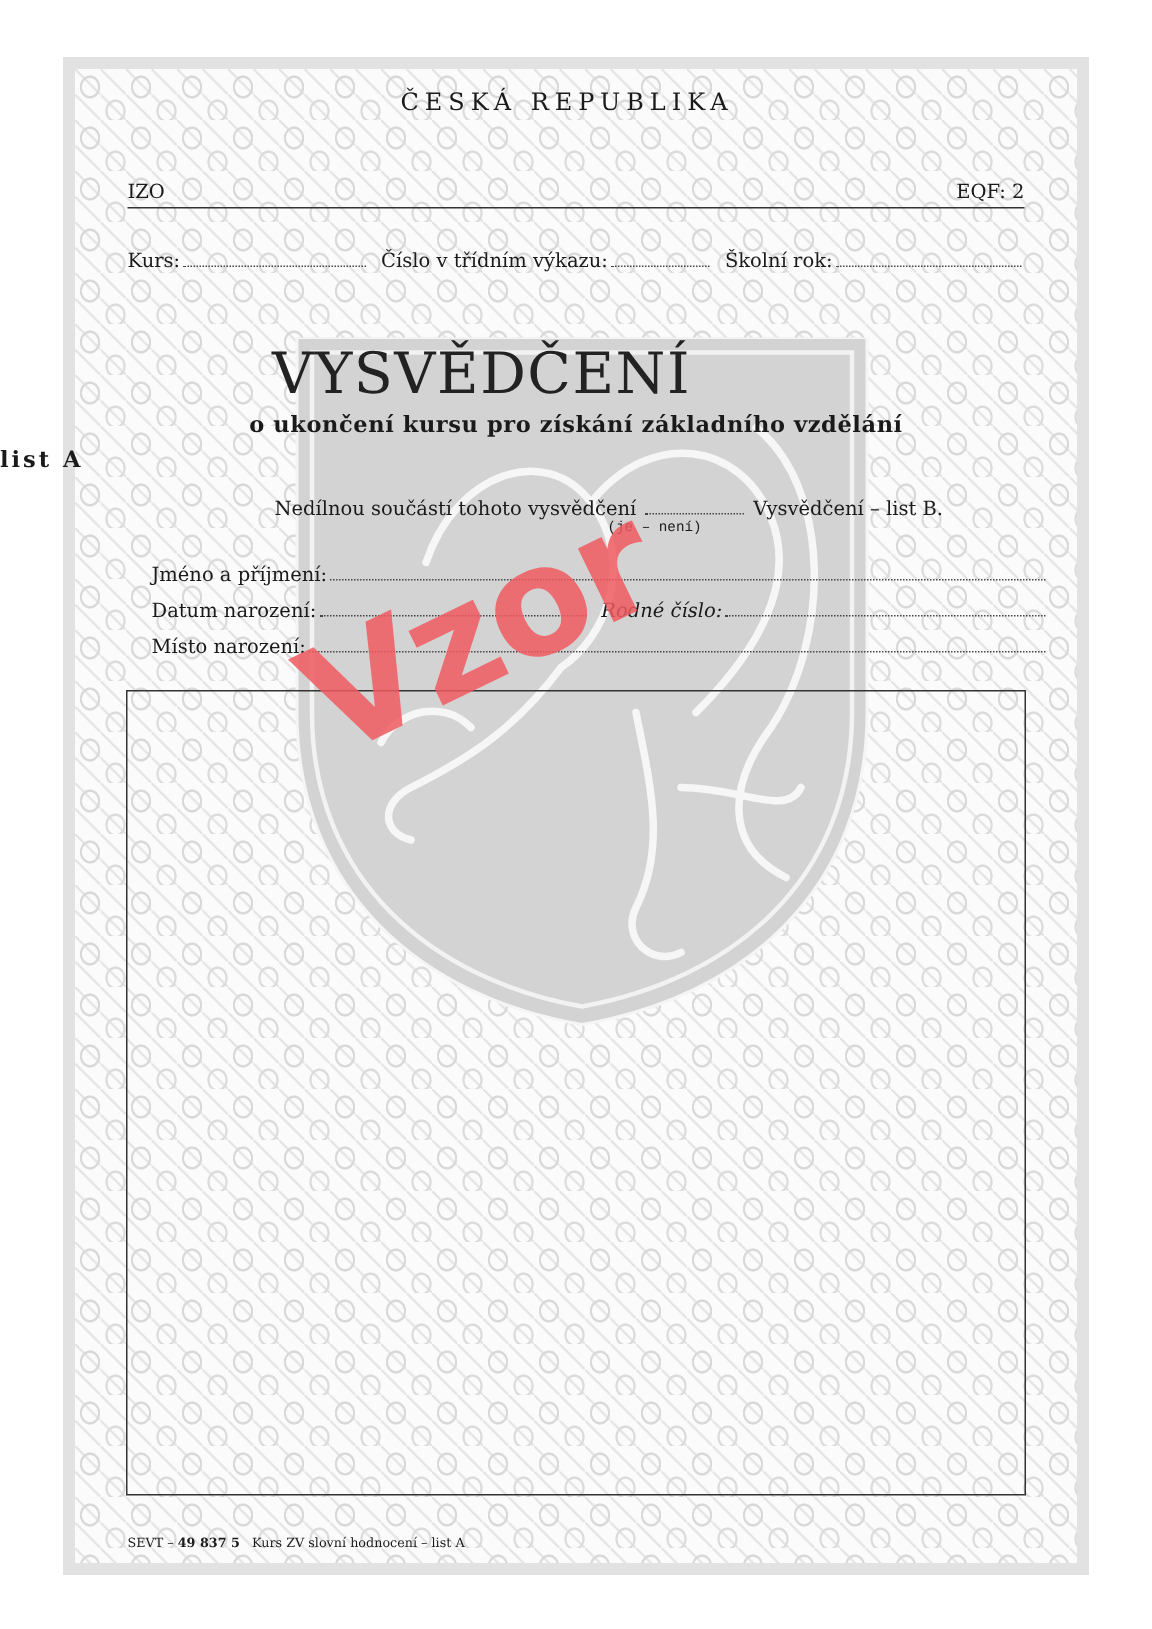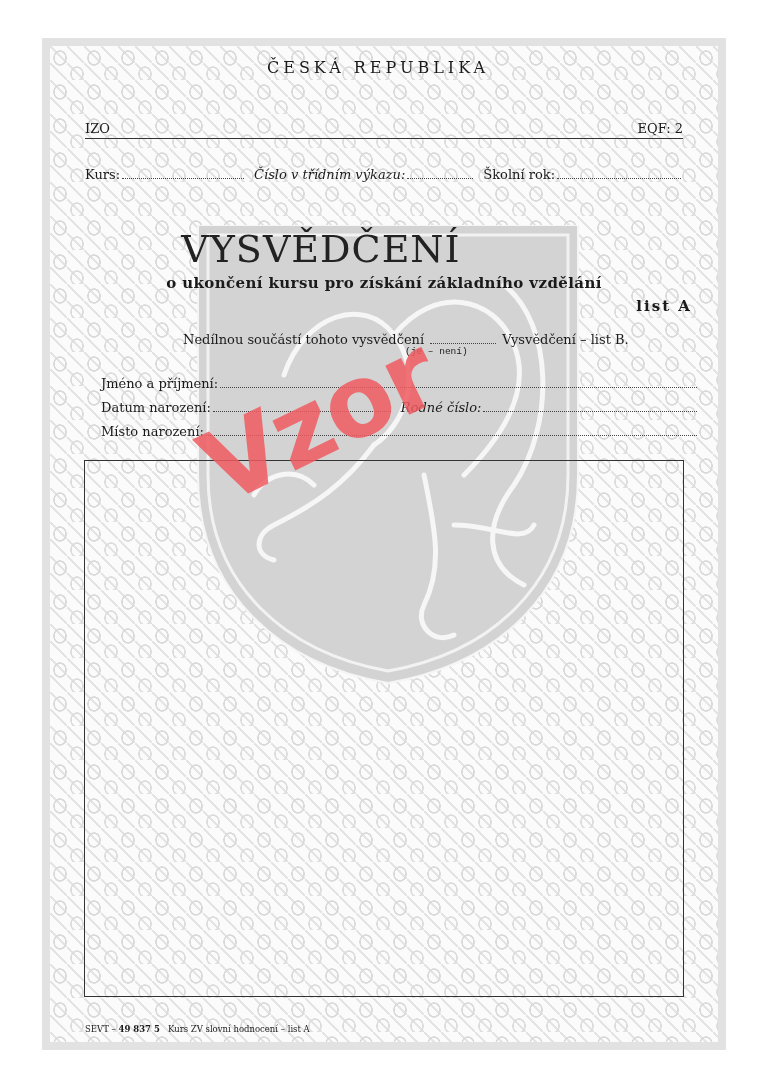--- a/index.html
+++ b/index.html
@@ -23,21 +23,21 @@
     .country { left: 0; width: 756px; top: 58px; text-align: center; font-size: 16px; letter-spacing: 4px; }
     .izo { left: 85px; top: 121px; font-size: 13px; }
     .eqf { right: 85px; top: 121px; font-size: 13px; }
     .rule1 { position: absolute; left: 85px; width: 598px; top: 138px; border-top: 1.5px solid #333; }
 
     .row-fields { position: absolute; left: 85px; width: 598px; top: 167px; display: flex; font-size: 13px; align-items: baseline; }
     .dots { flex: 1; border-bottom: 1px dotted #444; height: 10px; margin: 0 2px; }
 
     .title { left: 0; width: 642px; top: 227px; text-align: center; font-size: 38px; letter-spacing: 1px; color: #222; }
     .subtitle { left: 0; width: 768px; top: 274px; text-align: center; font-size: 15px; font-weight: bold; letter-spacing: 0.4px; }
-    .list { left: 0; width: 692px; top: 297px; text-align: right; font-size: 15px; font-weight: bold; letter-spacing: 2px; }
+    .list { left: 0; width: 692px; top: 297px; text-align: left; font-size: 15px; font-weight: bold; letter-spacing: 2px; }
 
     .note { left: 183px; top: 332px; font-size: 13px; display: flex; align-items: baseline; }
     .note .dotshort { display: inline-block; width: 66px; border-bottom: 1px dotted #444; height: 8px; margin: 0 6px; }
     .note-sub { left: 405px; top: 346px; font-size: 9.5px; font-family: Liberation Mono, monospace; }
 
     .pfield { position: absolute; left: 101px; width: 598px; display: flex; align-items: baseline; font-size: 13px; }
     .pf1 { top: 376px; } .pf2 { top: 400px; } .pf3 { top: 424px; }
 
     .table-box { position: absolute; left: 84px; top: 460px; width: 598px; height: 535px; border: 1.5px solid #333; }
     .table-head { height: 22px; border-bottom: 1.5px solid #333; text-align: center; font-size: 11px; font-weight: bold; letter-spacing: 2px; line-height: 22px; position: relative; z-index: 3; }
@@ -69,21 +69,21 @@
 </svg>
 
 <div class="abs country">ČESKÁ REPUBLIKA</div>
 <div class="abs izo">IZO</div>
 <div class="abs eqf">EQF: 2</div>
 <div class="rule1"></div>
 
 <div class="row-fields">
   <span>Kurs:</span>
   <span class="dots" style="flex:0 0 122px;"></span>
-  <span style="margin-left:8px;font-style:italic;">Číslo v třídním výkazu:</span>
+  <span style="margin-left:8px;">Číslo v třídním výkazu:</span>
   <span class="dots" style="flex:0 0 66px;"></span>
   <span style="margin-left:8px;">Školní rok:</span>
   <span class="dots"></span>
 </div>
 
 <div class="abs title">VYSVĚDČENÍ</div>
 <div class="abs subtitle">o ukončení kursu pro získání základního vzdělání</div>
 <div class="abs list">list A</div>
 
 <div class="abs note">

